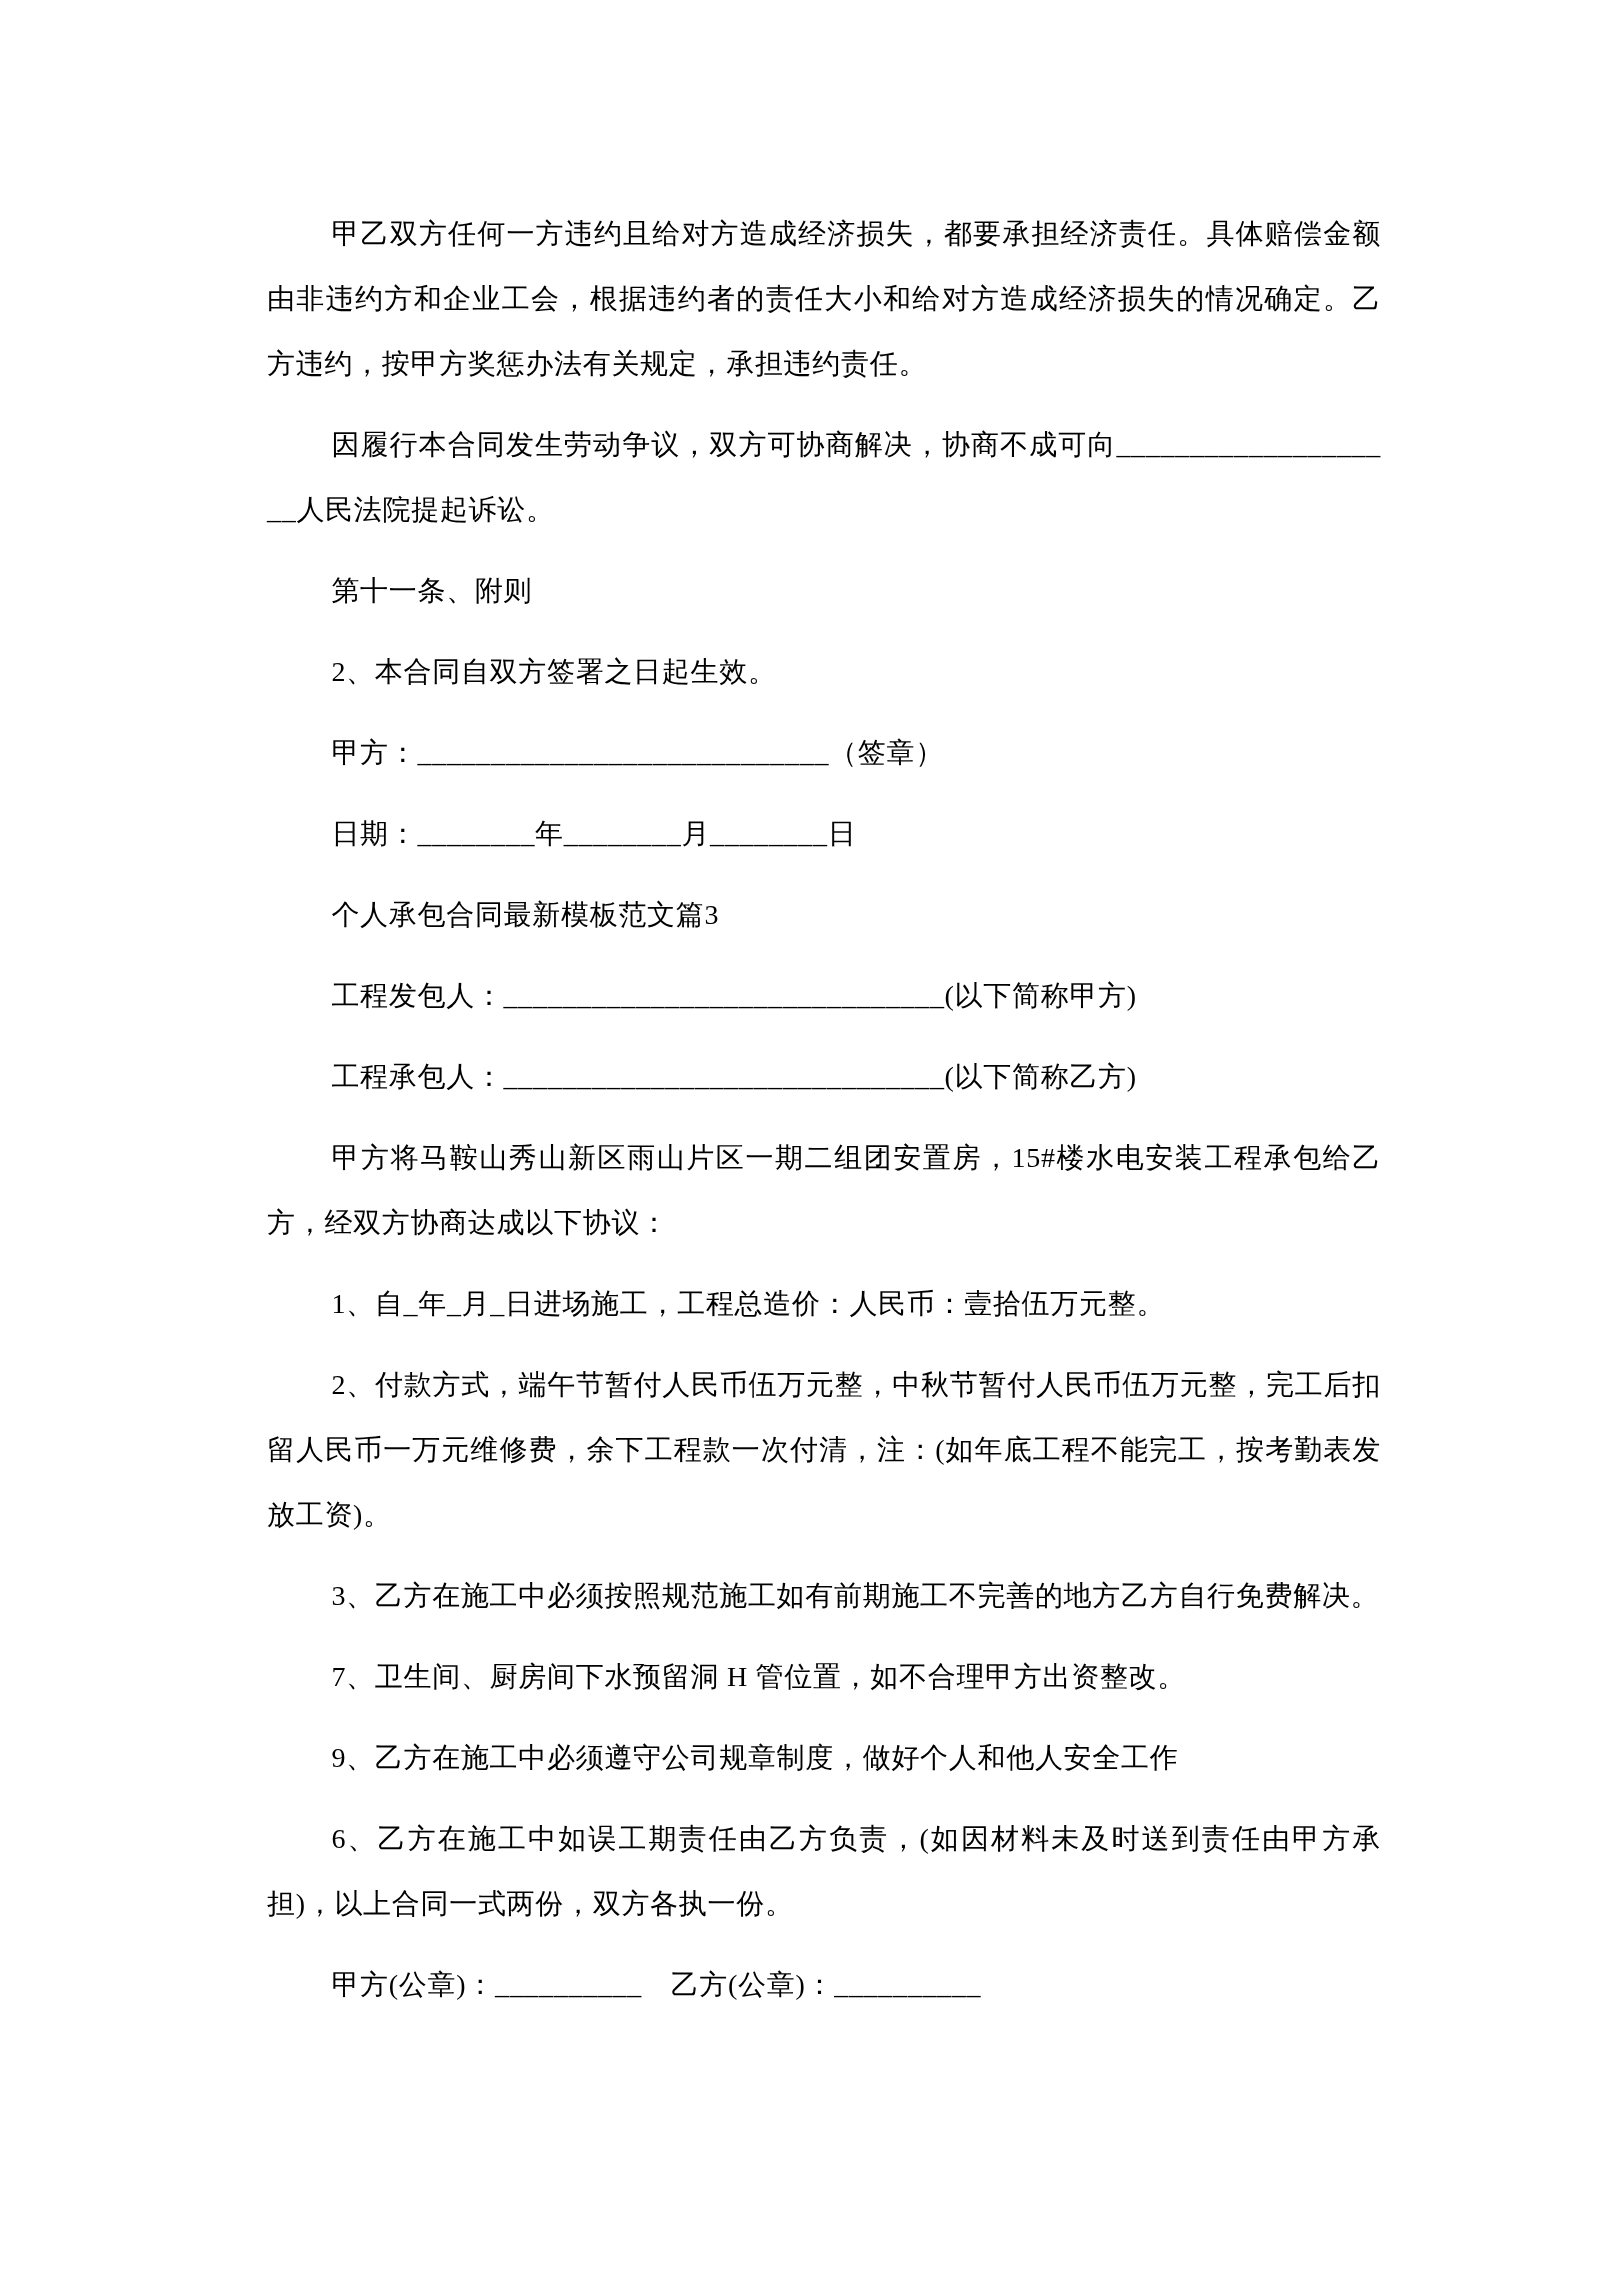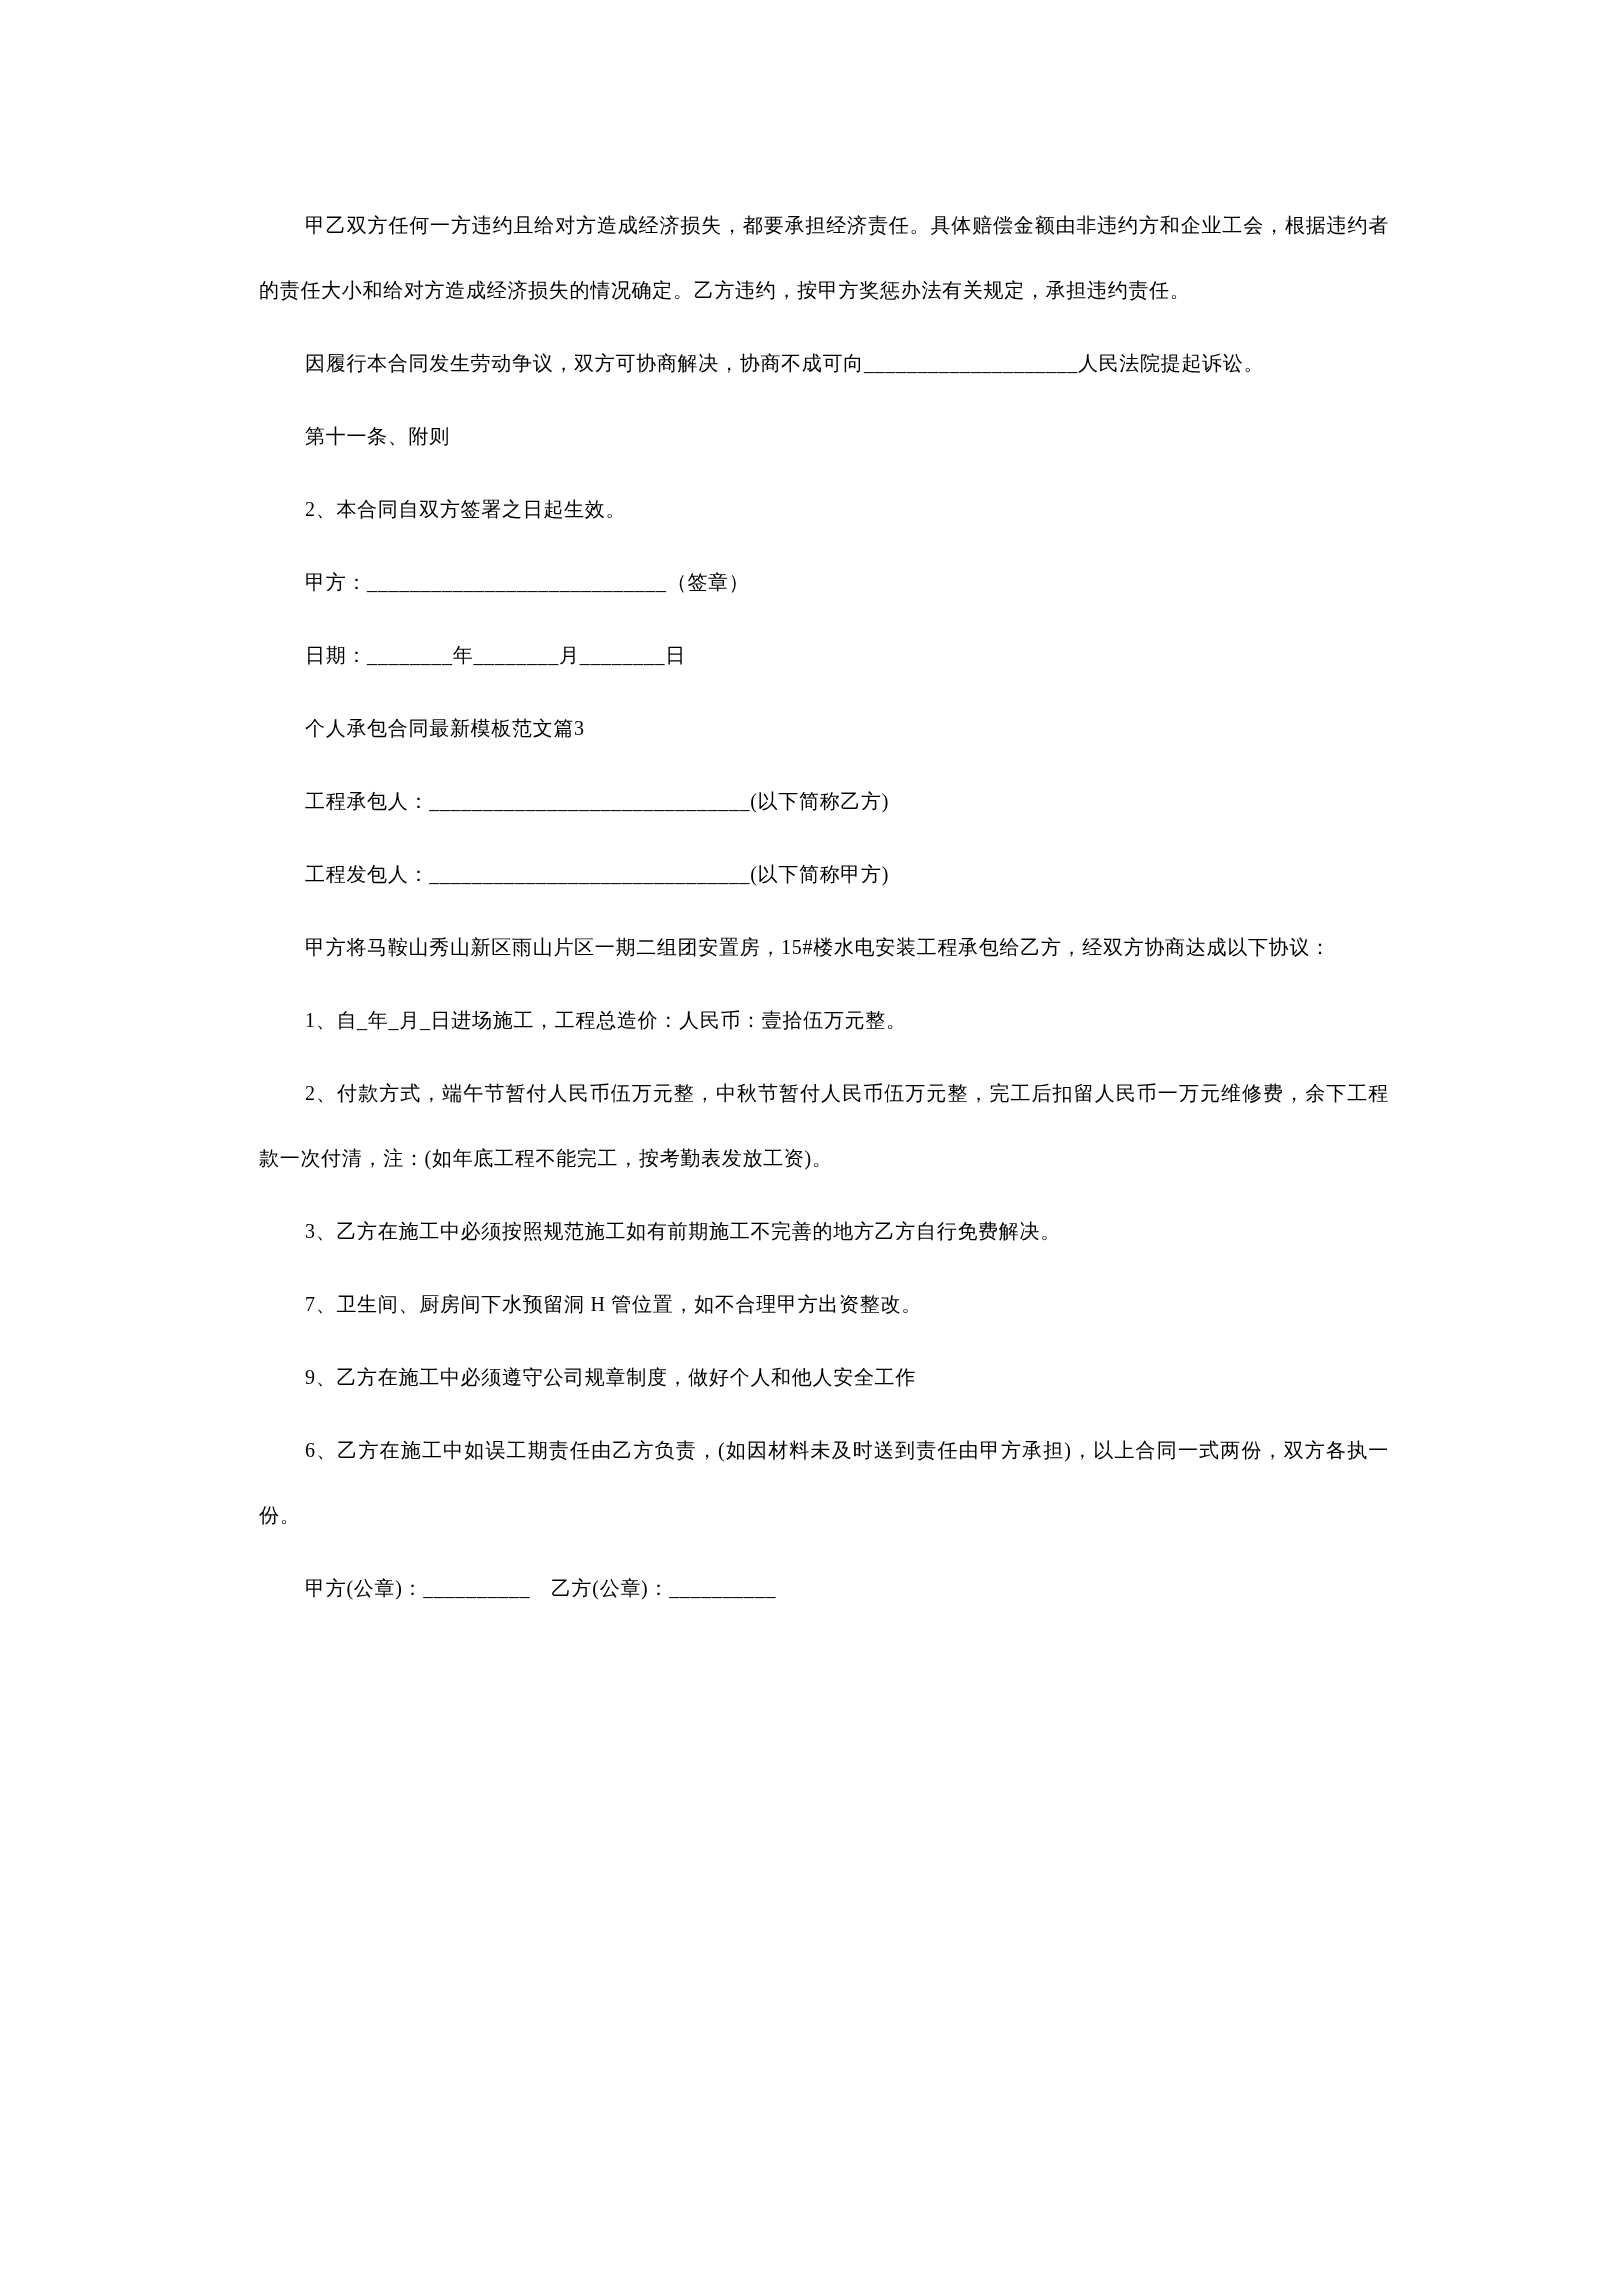--- a/index.html
+++ b/index.html
@@ -23,44 +23,44 @@
     background: #ffffff;
     overflow: hidden;
   }
   .content {
     position: absolute;
     left: 251px;
     top: 185px;
     width: 1146px;
   }
   .para {
-    margin: 8px;
-    font-size: 20px;
+    margin: 16px;
+    font-size: 28px;
     line-height: 65px;
     text-align: justify;
     text-indent: 2.3em;
     letter-spacing: 0.7px;
     word-break: break-all;
     white-space: pre-wrap;
   }
 </style>
 </head>
 <body>
 
 <div class="page">
   <div class="content">
       <p class="para">甲乙双方任何一方违约且给对方造成经济损失，都要承担经济责任。具体赔偿金额由非违约方和企业工会，根据违约者的责任大小和给对方造成经济损失的情况确定。乙方违约，按甲方奖惩办法有关规定，承担违约责任。</p>
       <p class="para">因履行本合同发生劳动争议，双方可协商解决，协商不成可向____________________人民法院提起诉讼。</p>
       <p class="para">第十一条、附则</p>
       <p class="para">2、本合同自双方签署之日起生效。</p>
       <p class="para">甲方：____________________________（签章）</p>
       <p class="para">日期：________年________月________日</p>
       <p class="para">个人承包合同最新模板范文篇3</p>
+      <p class="para">工程发包人：______________________________(以下简称甲方)</p>
       <p class="para">工程承包人：______________________________(以下简称乙方)</p>
-      <p class="para">工程发包人：______________________________(以下简称甲方)</p>
       <p class="para">甲方将马鞍山秀山新区雨山片区一期二组团安置房，15#楼水电安装工程承包给乙方，经双方协商达成以下协议：</p>
       <p class="para">1、自_年_月_日进场施工，工程总造价：人民币：壹拾伍万元整。</p>
       <p class="para">2、付款方式，端午节暂付人民币伍万元整，中秋节暂付人民币伍万元整，完工后扣留人民币一万元维修费，余下工程款一次付清，注：(如年底工程不能完工，按考勤表发放工资)。</p>
       <p class="para">3、乙方在施工中必须按照规范施工如有前期施工不完善的地方乙方自行免费解决。</p>
       <p class="para">7、卫生间、厨房间下水预留洞 H 管位置，如不合理甲方出资整改。</p>
       <p class="para">9、乙方在施工中必须遵守公司规章制度，做好个人和他人安全工作</p>
       <p class="para">6、乙方在施工中如误工期责任由乙方负责，(如因材料未及时送到责任由甲方承担)，以上合同一式两份，双方各执一份。</p>
       <p class="para">甲方(公章)：__________　乙方(公章)：__________</p>
     </div>
 </div>

